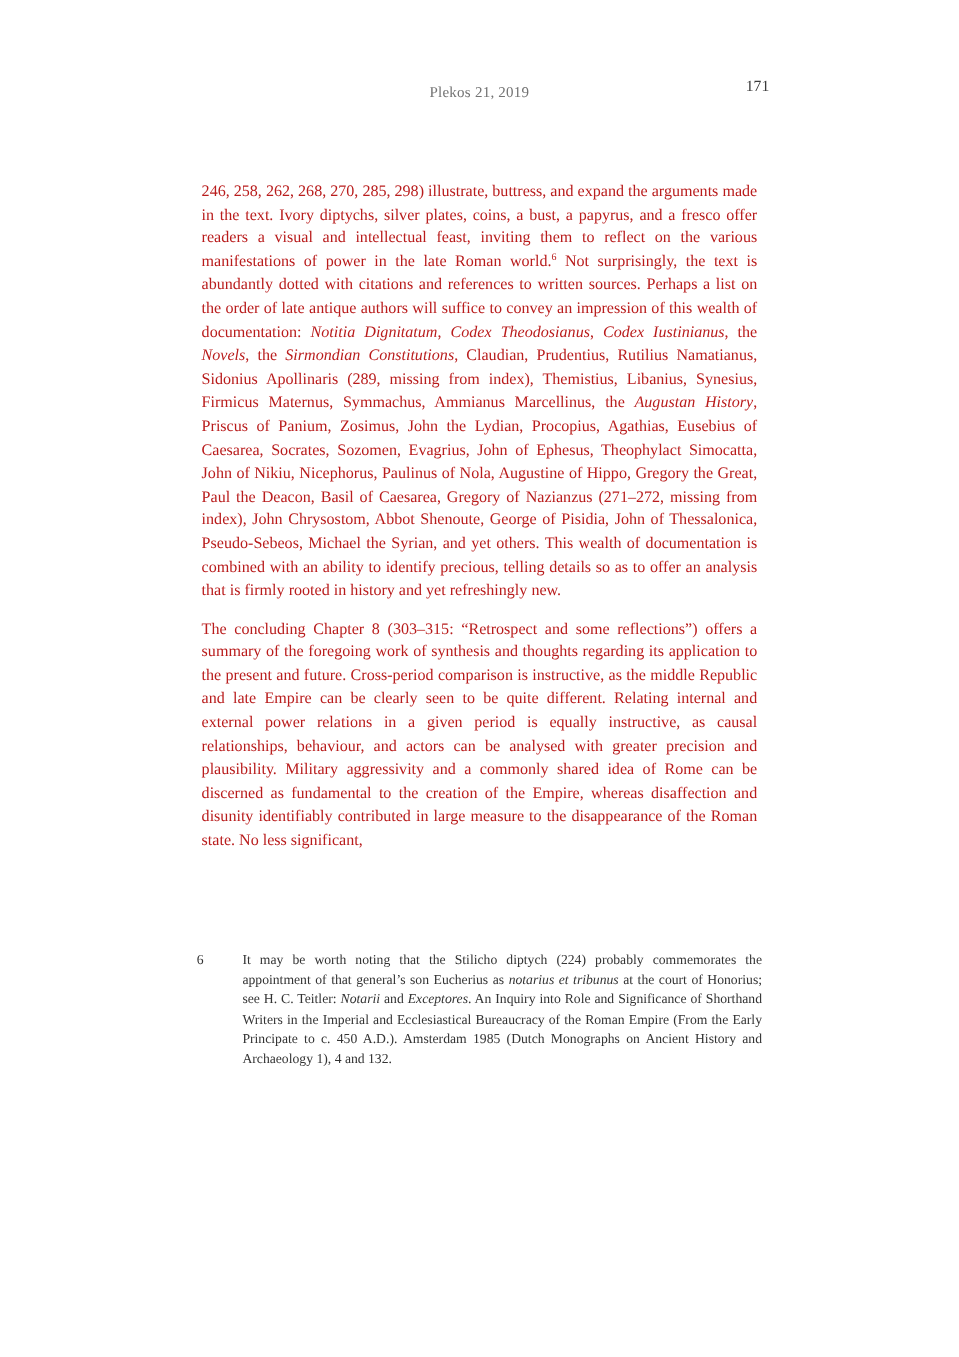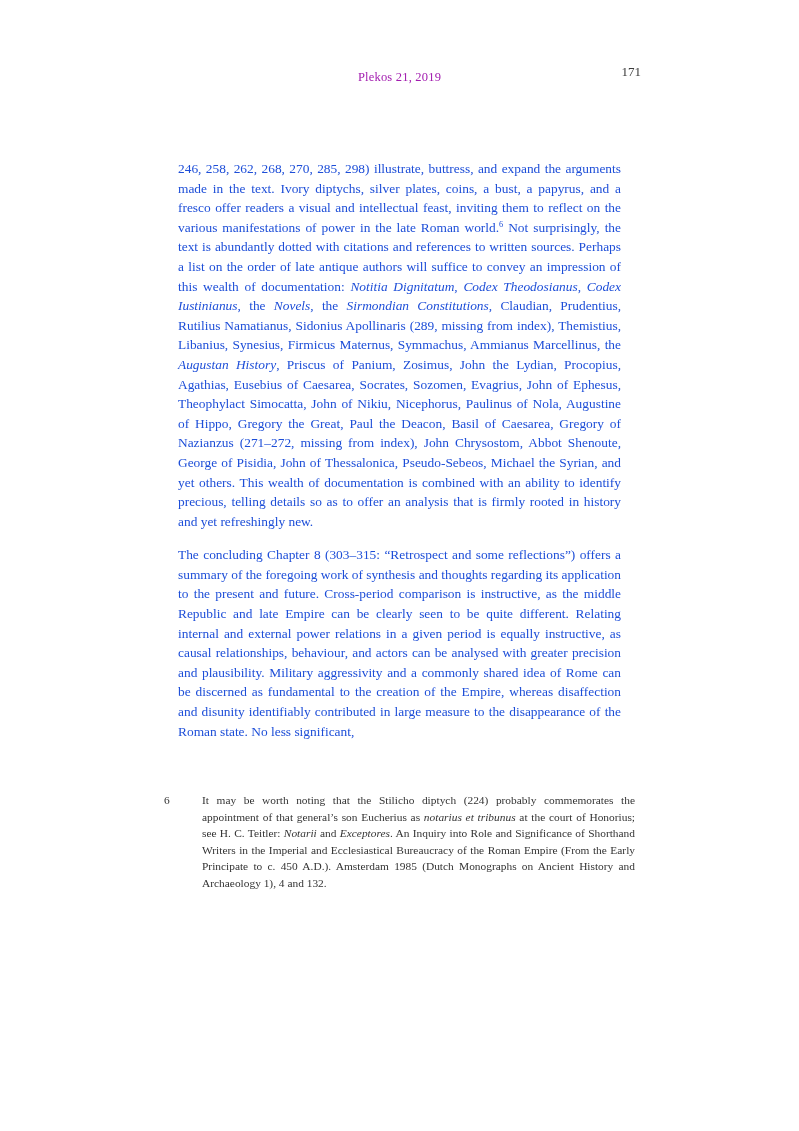--- a/index.html
+++ b/index.html
@@ -17,42 +17,42 @@
     color: #333333;
   }
   .journal-title {
     position: absolute;
     top: 70px;
     left: 164px;
     width: 471px;
     text-align: center;
     font-size: 12.5px;
     letter-spacing: 0.2px;
-    color: #a21caf;
+    color: #737373;
   }
   .page-number {
     position: absolute;
     top: 64px;
     right: 158px;
     font-size: 13px;
     color: #3a3a3a;
   }
   .content {
     position: absolute;
     top: 145px;
     left: 164px;
     width: 471px;
   }
   .body-para {
-    margin: 14px;
+    margin: 4px;
     font-size: 13.4px;
     line-height: 19.6px;
     text-align: justify;
     text-justify: inter-word;
-    color: #1d4ed8;
+    color: #b91c1c;
   }
   .body-para + .body-para {
     margin-top: 12px;
   }
   .body-para sup {
     font-size: 0.62em;
     line-height: 0;
     vertical-align: super;
   }
   .footnote {

